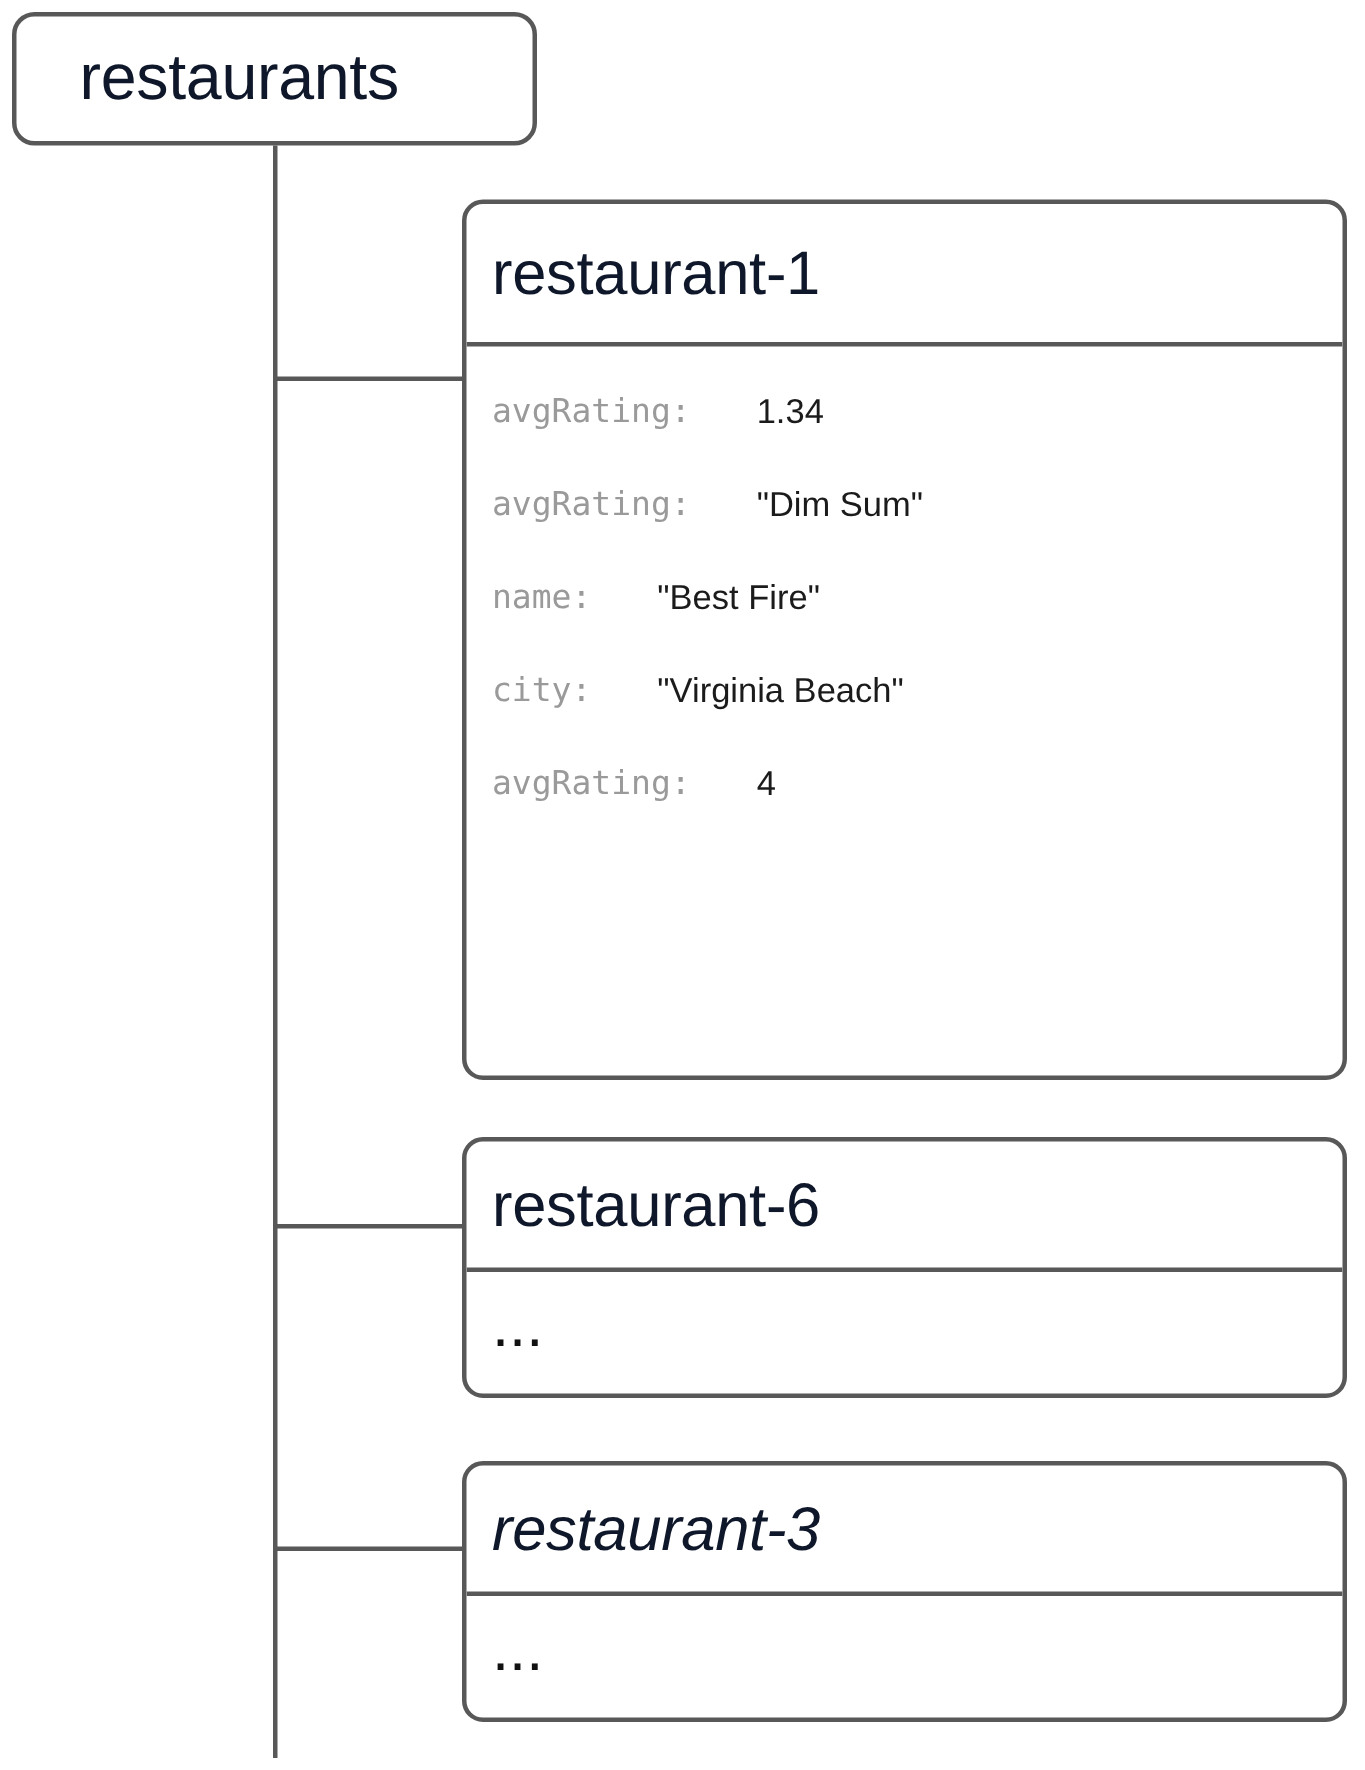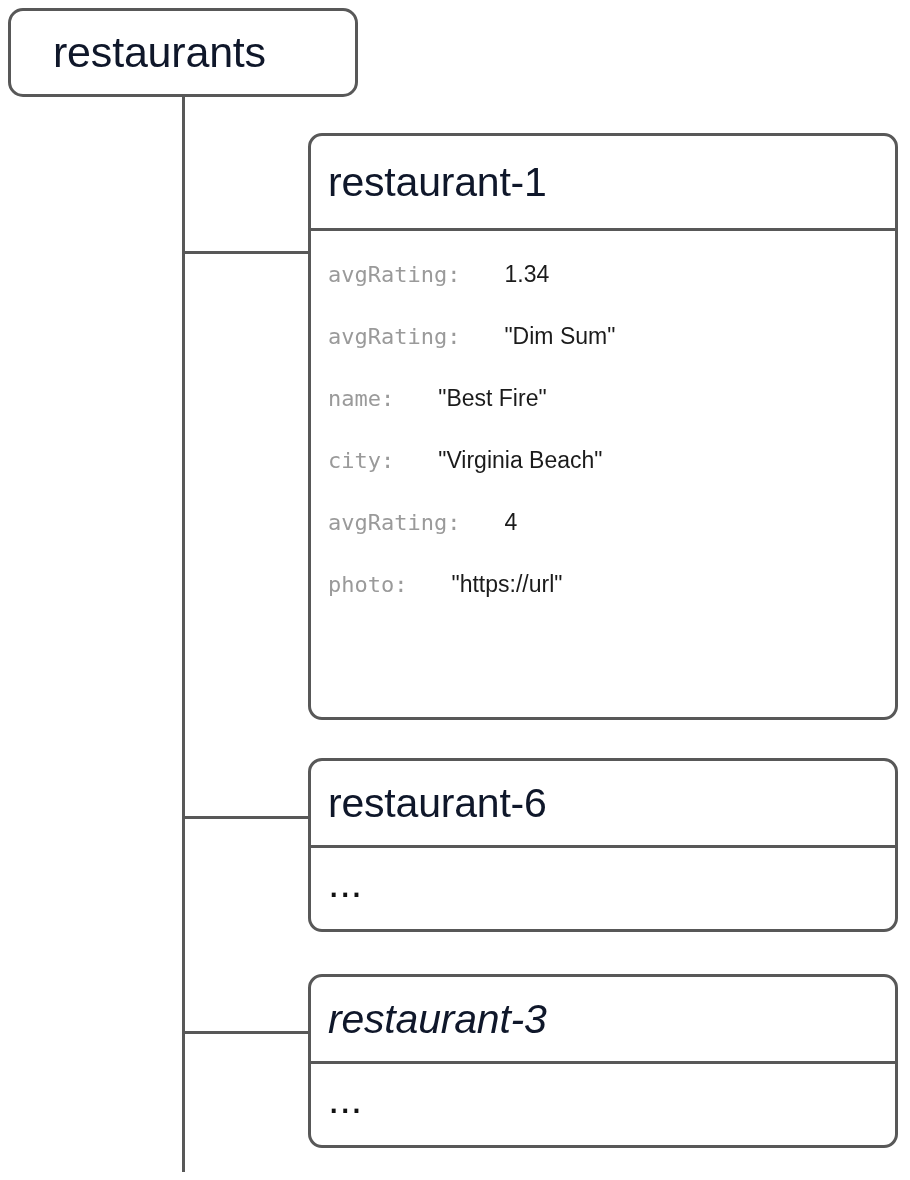--- a/index.html
+++ b/index.html
@@ -162,24 +162,20 @@
       <div class="field">
         <span class="field-key">city:</span>
         <span class="field-val">"Virginia Beach"</span>
       </div>
 
       <div class="field">
         <span class="field-key">avgRating:</span>
         <span class="field-val">4</span>
       </div>
 
-      <div class="field">
-        <span class="field-key">photo:</span>
-        <span class="field-val">"https://url"</span>
-      </div>
 
 
     </div>
   </div>
 
   <div class="node doc" id="node-doc-2" style="left:308px; top:758px; height:174px;">
     <div class="doc-header" style="height:87px;">
       <div class="node-title">restaurant-6</div>
     </div>
     <div class="doc-body" style="height:84px;">

